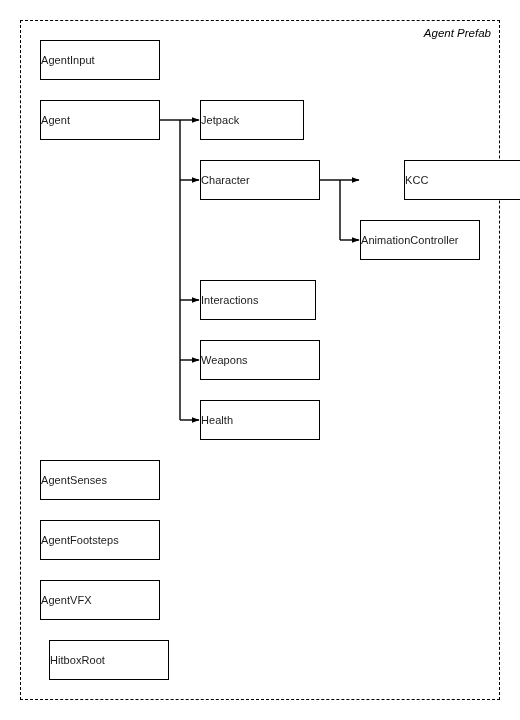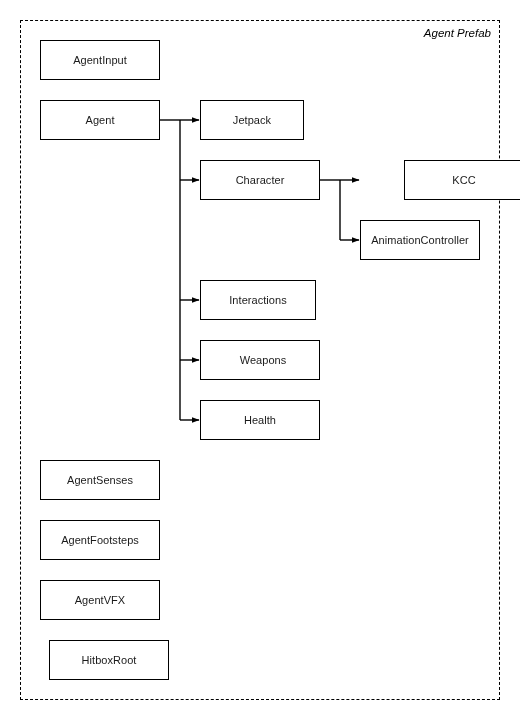--- a/index.html
+++ b/index.html
@@ -41,21 +41,21 @@
     font-family: "Liberation Sans", sans-serif;
     white-space: nowrap;
   }
   .node-box {
     position: absolute;
     box-sizing: border-box;
     border: 1px solid #000000;
     background: #ffffff;
     display: flex;
     align-items: center;
-    justify-content: center;
+    justify-content: flex-start;
     font-size: 11px;
     color: #1a1a1a;
     font-family: "Liberation Sans", sans-serif;
     white-space: nowrap;
     letter-spacing: 0.05px;
   }
   #connector-layer {
     position: absolute;
     left: 0;
     top: 0;
@@ -119,21 +119,21 @@
       </div>
       <div class="node-box" style="left: 200px; top: 100px; width: 104px; height: 40px;">
         <span>Jetpack</span>
       </div>
       <div class="node-box" style="left: 200px; top: 160px; width: 120px; height: 40px;">
         <span>Character</span>
       </div>
       <div class="node-box" style="left: 200px; top: 280px; width: 116px; height: 40px;">
         <span>Interactions</span>
       </div>
-      <div class="node-box" style="left: 200px; top: 340px; width: 120px; height: 40px; padding-left: 6px;">
+      <div class="node-box" style="left: 200px; top: 340px; width: 120px; height: 40px;">
         <span>Weapons</span>
       </div>
       <div class="node-box" style="left: 200px; top: 400px; width: 120px; height: 40px;">
         <span>Health</span>
       </div>
       <div class="node-box" style="left: 360px; top: 160px; width: 120px; height: 40px; margin-left: 44px;">
         <span>KCC</span>
       </div>
       <div class="node-box" style="left: 360px; top: 220px; width: 120px; height: 40px;">
         <span>AnimationController</span>

